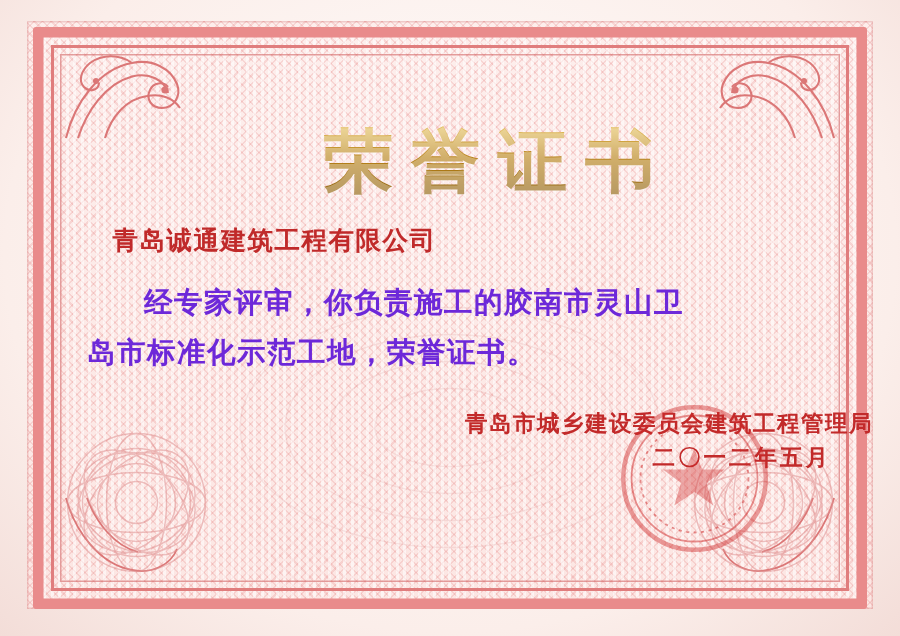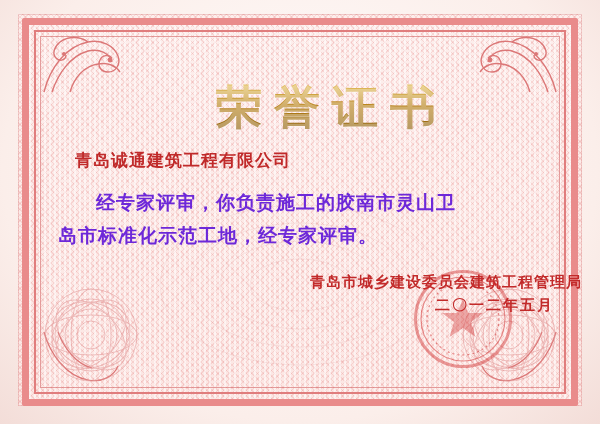--- a/index.html
+++ b/index.html
@@ -293,21 +293,21 @@
   </div>
 
   <div class="content">
 
     <div class="title">荣誉证书</div>
 
     <div class="recipient">青岛诚通建筑工程有限公司</div>
 
     <div class="body-text">
       <div style="text-indent:2em;">经专家评审，你负责施工的胶南市灵山卫</div>
-      <div>岛市标准化示范工地，经专家评审。</div>
+      <div>岛市标准化示范工地，荣誉证书。</div>
     </div>
 
     <div class="signature">青岛市城乡建设委员会建筑工程管理局</div>
     <div class="date">二〇一二年五月</div>
 
   </div>
 
   <div class="seal">
     <svg viewBox="0 0 92 92" fill="none" stroke="currentColor" stroke-width="1.2">
       <circle cx="46" cy="46" r="42"></circle>

